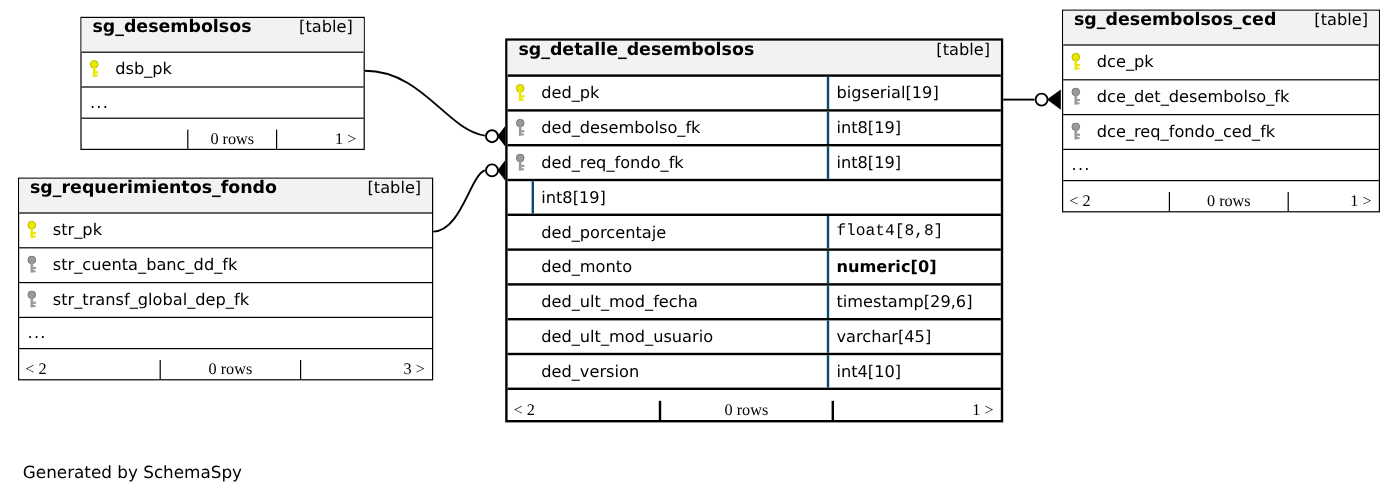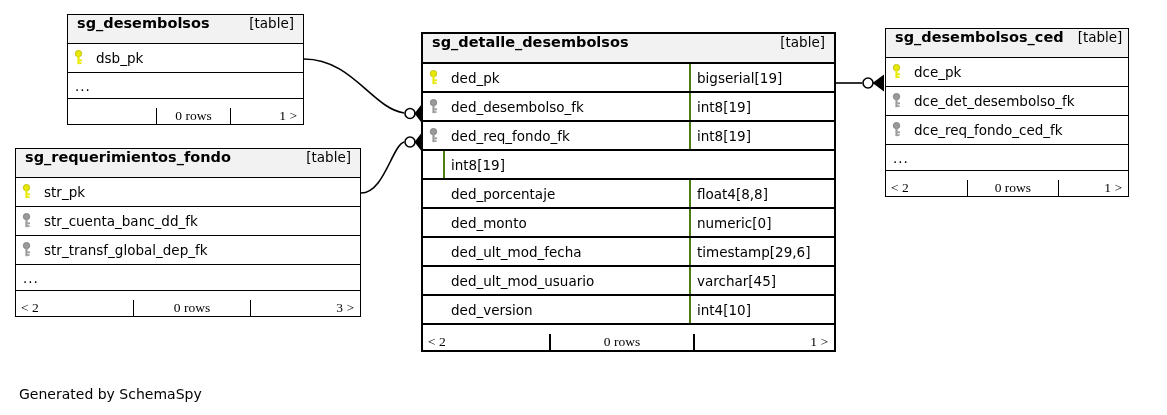--- a/index.html
+++ b/index.html
@@ -72,21 +72,21 @@
     font-size: 13.5px;
     white-space: nowrap;
     overflow: hidden;
   }
   .col-type {
     display: flex;
     align-items: center;
     padding-left: 6px;
     font-size: 13.5px;
     white-space: nowrap;
-    border-left: 2px solid #4d7c0f;
+    border-left: 2px solid #0c4a6e;
     box-sizing: border-box;
     flex: 0 0 auto;
   }
 
   
   .keyslot {
     flex: 0 0 auto;
     width: 20px;
     display: flex;
     align-items: center;
@@ -270,27 +270,27 @@
   </div>
 
   <div class="col-row">
     <span class="keyslot"></span>
     <span class="col-type" style="width:145px;">int8[19]</span>
   </div>
 
   <div class="col-row">
     <span class="keyslot"></span>
     <span class="col-name">ded_porcentaje</span>
-    <span class="col-type" style="width:145px;">float4[8,8]</span>
+    <span class="col-type" style="width:145px;font-family:Liberation Mono, monospace;">float4[8,8]</span>
   </div>
 
   <div class="col-row">
     <span class="keyslot"></span>
     <span class="col-name">ded_monto</span>
-    <span class="col-type" style="width:145px;">numeric[0]</span>
+    <span class="col-type" style="width:145px;font-weight:bold;">numeric[0]</span>
   </div>
 
   <div class="col-row">
     <span class="keyslot"></span>
     <span class="col-name">ded_ult_mod_fecha</span>
     <span class="col-type" style="width:145px;">timestamp[29,6]</span>
   </div>
 
   <div class="col-row">
     <span class="keyslot"></span>
@@ -304,21 +304,21 @@
     <span class="col-type" style="width:145px;">int4[10]</span>
   </div>
 
   <div class="foot-row">
     <span class="foot-cell foot-prev" style="width:126px;">&lt; 2</span>
     <span class="foot-cell foot-mid" style="width:146px;">0 rows</span>
     <span class="foot-cell foot-next" style="width:139px;">1 &gt;</span>
   </div>
 </div>
 
-<div class="entity" style="left:885px; top:8px; width:244px;margin-top:20px;">
+<div class="entity" style="left:885px; top:8px; width:265px;">
   <div class="ent-header">
     <span class="ent-title">sg_desembolsos_ced</span>
     <span class="ent-tag">[table]</span>
   </div>
 
   <div class="col-row">
     <span class="keyslot">
       <svg width="9" height="16" viewBox="0 0 9 16">
           <circle cx="4.5" cy="3.6" r="3.2" fill="#e8e800" stroke="#b8b800" stroke-width="0.8"></circle>
           <rect x="3.4" y="5.6" width="2.2" height="8.6" fill="#e8e800"></rect>

